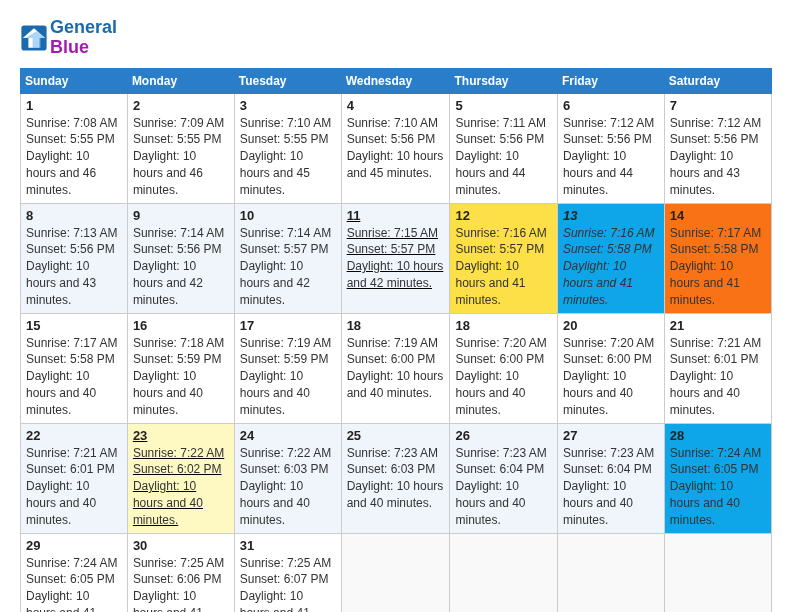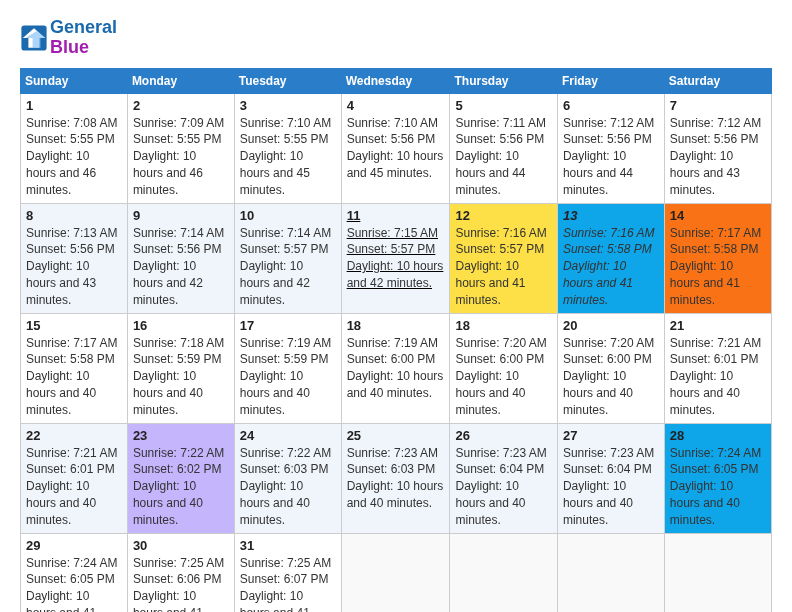--- a/index.html
+++ b/index.html
@@ -216,21 +216,21 @@
           <td>
         <span class="day-num">21</span>
         <span class="day-info">Sunrise: 7:21 AM<br>Sunset: 6:01 PM<br>Daylight: 10 hours and 40 minutes.</span>
       </td>
         </tr>
         <tr>
           <td style="background: rgb(240, 245, 251);">
         <span class="day-num">22</span>
         <span class="day-info">Sunrise: 7:21 AM<br>Sunset: 6:01 PM<br>Daylight: 10 hours and 40 minutes.</span>
       </td>
-          <td style="background: #c4b5fd;">
+          <td style="background: #fef9c3; text-decoration: underline;">
         <span class="day-num">23</span>
         <span class="day-info">Sunrise: 7:22 AM<br>Sunset: 6:02 PM<br>Daylight: 10 hours and 40 minutes.</span>
       </td>
           <td style="background: rgb(240, 245, 251);">
         <span class="day-num">24</span>
         <span class="day-info">Sunrise: 7:22 AM<br>Sunset: 6:03 PM<br>Daylight: 10 hours and 40 minutes.</span>
       </td>
           <td style="background: rgb(240, 245, 251);">
         <span class="day-num">25</span>
         <span class="day-info">Sunrise: 7:23 AM<br>Sunset: 6:03 PM<br>Daylight: 10 hours and 40 minutes.</span>

